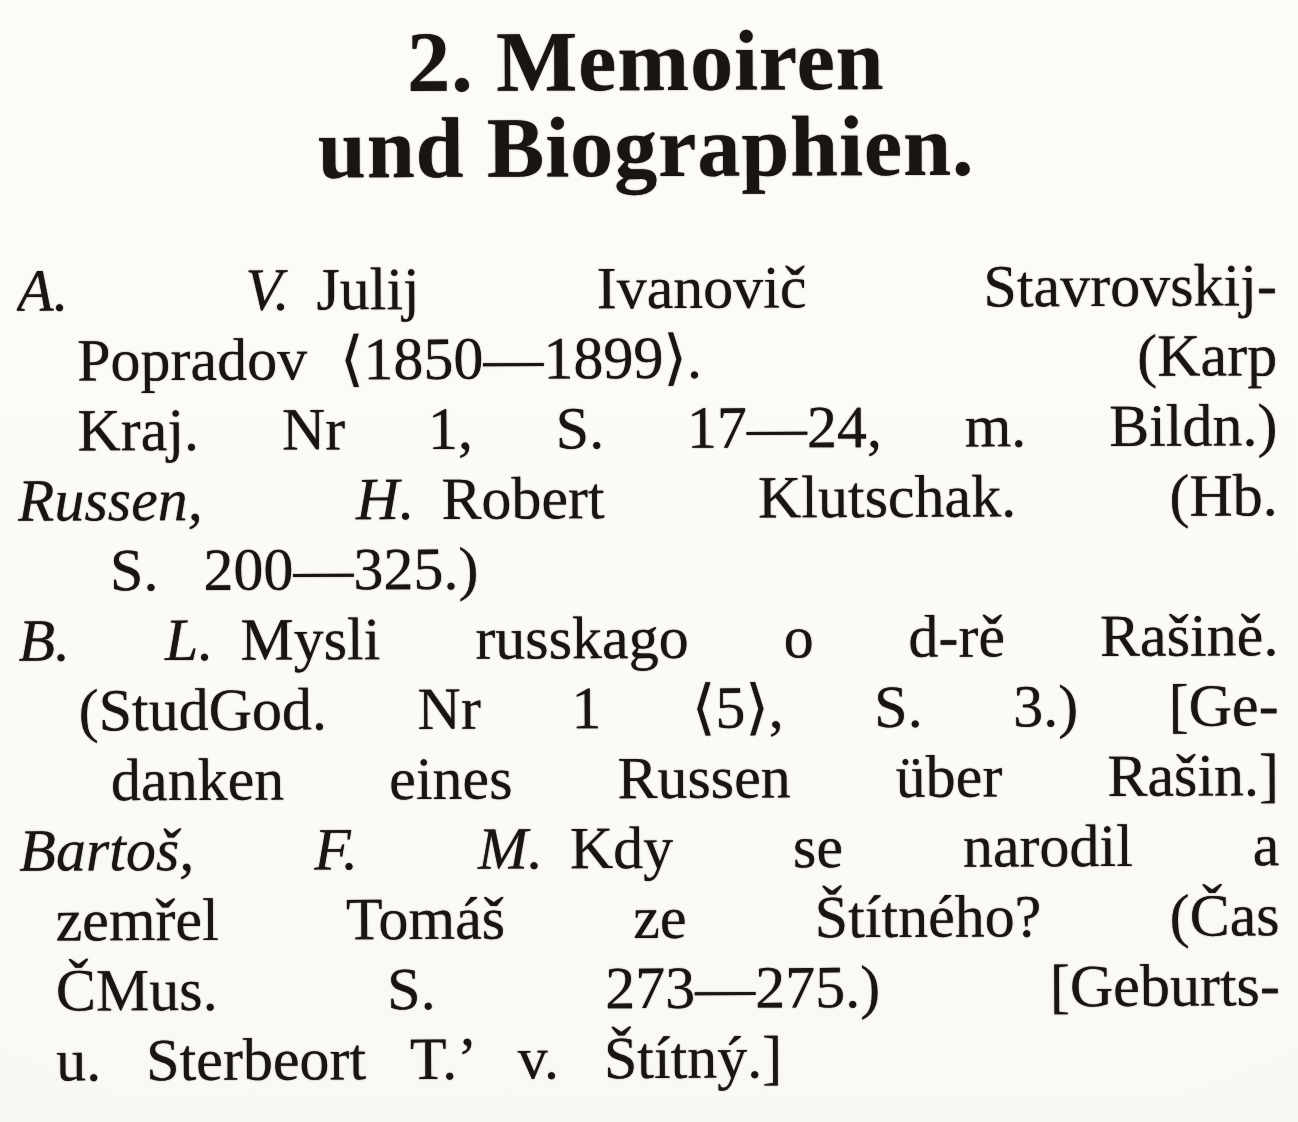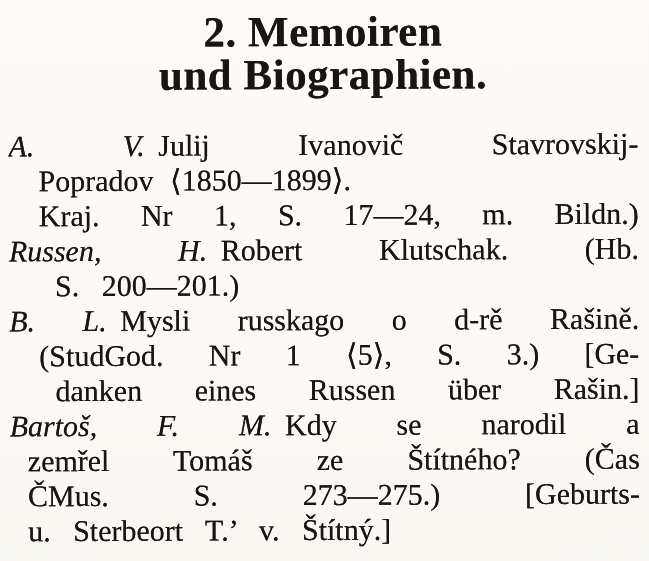--- a/index.html
+++ b/index.html
@@ -70,27 +70,28 @@
     <span class="h-line">2. Memoiren</span>
     <span class="h-line">und Biographien.</span>
   </h1>
 
   <div class="entries">
 
     <div class="entry">
       <p class="line just"><span class="author">A. V.</span><span>Julij Ivanovič Stavrovskij-</span></p>
       <p class="line split ind">
           <span class="seg-left">Popradov ⟨1850—1899⟩.</span>
+          <span>(Karp</span>
         </p>
       <p class="line just ind"><span>Kraj. Nr 1, S. 17—24, m. Bildn.)</span></p>
     </div>
 
     <div class="entry">
       <p class="line just"><span class="author">Russen, H.</span><span>Robert Klutschak. (Hb.</span></p>
-      <p class="line ind2 wide"><span>S. 200—201.)</span></p>
+      <p class="line ind2 wide"><span>S. 200—325.)</span></p>
     </div>
 
     <div class="entry">
       <p class="line just"><span class="author">B. L.</span><span>Mysli russkago o d-rě Rašině.</span></p>
       <p class="line just ind"><span>(StudGod. Nr 1 ⟨5⟩, S. 3.) [Ge-</span></p>
       <p class="line just ind2"><span>danken eines Russen über Rašin.]</span></p>
     </div>
 
     <div class="entry">
       <p class="line just"><span class="author">Bartoš, F. M.</span><span>Kdy se narodil a</span></p>

